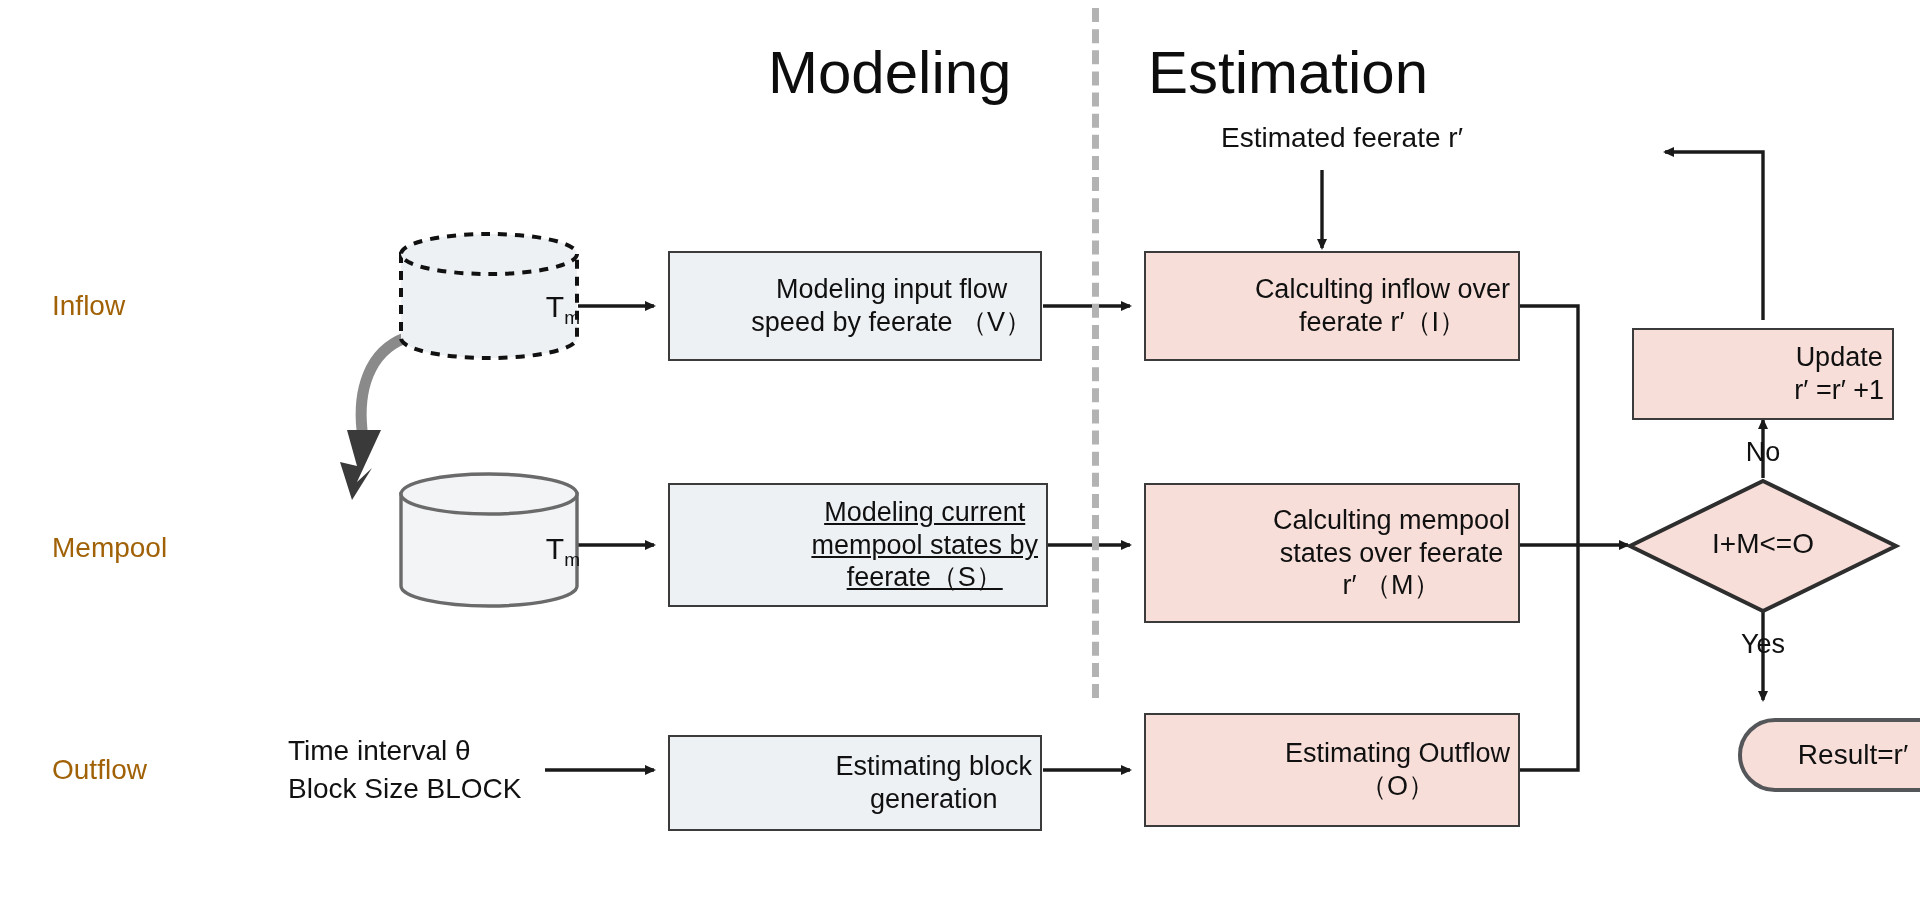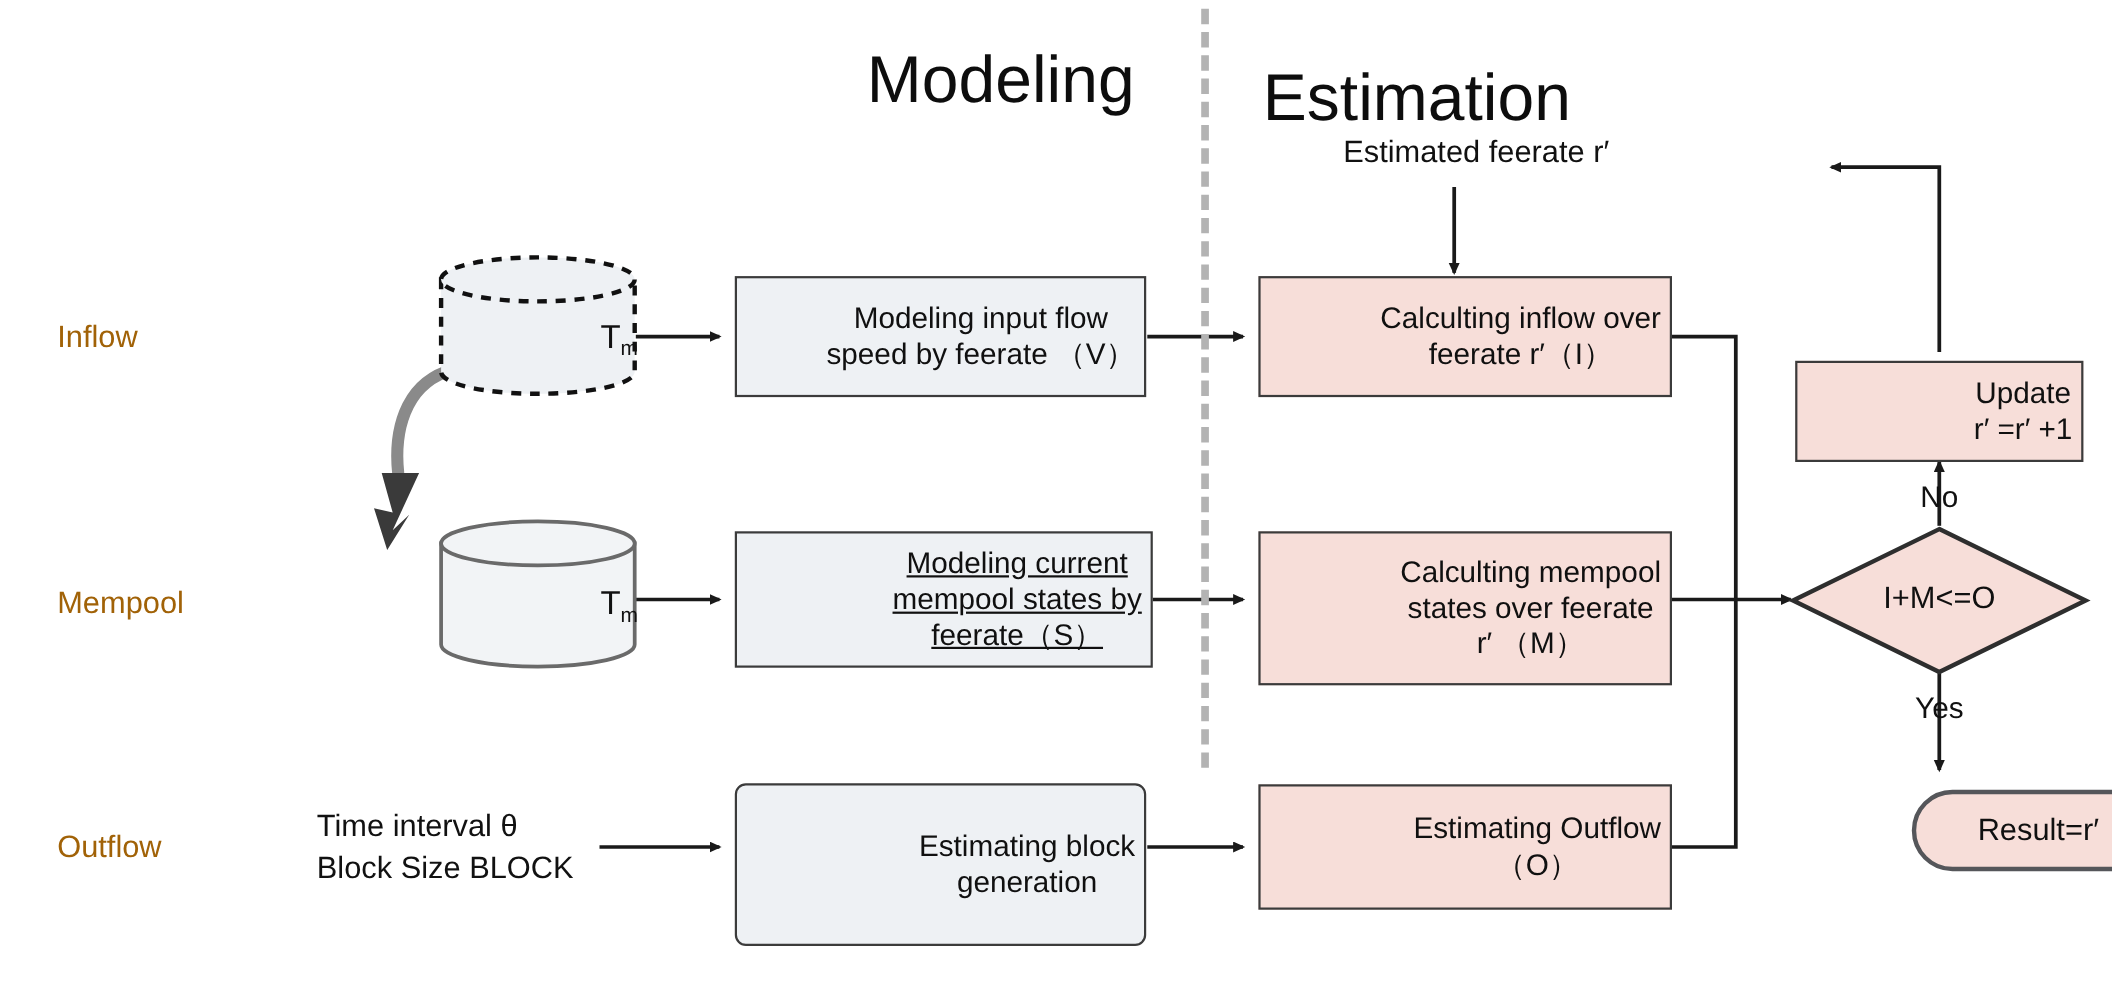--- a/index.html
+++ b/index.html
@@ -153,22 +153,22 @@
     <g fill="none" stroke="#8a8a8a" stroke-width="11" stroke-linecap="round">
       <path d="M405 338 C 368 352, 358 392, 362 430"></path>
     </g>
     <g fill="#3a3a3a">
       <path d="M347 430 L381 430 L357 482 L372 468 L352 500 L340 462 L357 466 Z"></path>
     </g>
   </svg>
 
   <div class="abs divider" style="left:1092px;top:8px;"></div>
 
-  <div class="abs section-title" style="left:788px;top:38px;">Modeling</div>
-  <div class="abs section-title" style="left:1148px;top:38px;margin-top:16px;">Estimation</div>
+  <div class="abs section-title" style="left:768px;top:38px;">Modeling</div>
+  <div class="abs section-title" style="left:1148px;top:38px;">Estimation</div>
 
   <div class="abs row-label" style="left:52px;top:306px;transform:translateY(-50%);">Inflow</div>
   <div class="abs row-label" style="left:52px;top:548px;transform:translateY(-50%);">Mempool</div>
   <div class="abs row-label" style="left:52px;top:770px;transform:translateY(-50%);">Outflow</div>
 
   <div class="cyl" style="left:398px;top:232px;width:182px;height:128px;">
     <svg width="182" height="128" viewBox="0 0 182 128">
       <path d="M3,22 L3,106 A88,20 0 0 0 179,106 L179,22 Z" fill="#eef1f4" stroke="#111" stroke-width="4" stroke-dasharray="9 8"></path>
       <ellipse cx="91" cy="22" rx="88" ry="20" fill="#eef1f4" stroke="#111" stroke-width="4" stroke-dasharray="9 8"></ellipse>
     </svg>
@@ -200,21 +200,21 @@
   </div>
 
   <div class="abs box box-grey" style="left:668px;top:483px;width:380px;height:124px;text-decoration:underline;">
     <div>
       <div>Modeling current</div>
       <div>mempool states by</div>
       <div>feerate（S）</div>
     </div>
   </div>
 
-  <div class="abs box box-grey" style="left:668px;top:712px;width:374px;height:148px;border-radius:10px;">
+  <div class="abs box box-grey" style="left:668px;top:735px;width:374px;height:96px;">
     <div>
       <div>Estimating block</div>
       <div>generation</div>
     </div>
   </div>
 
   <div class="abs box box-pink" style="left:1144px;top:251px;width:376px;height:110px;">
     <div>
       <div>Calculting inflow over</div>
       <div>feerate r′（I）</div>

